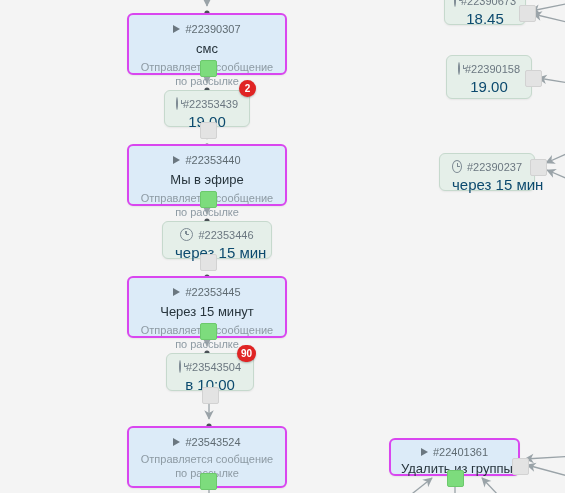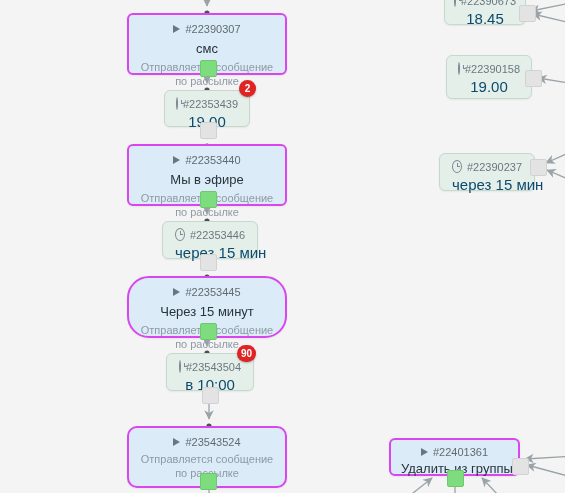--- a/index.html
+++ b/index.html
@@ -158,50 +158,50 @@
   <div class="node msg" style="left:127px;top:144px;width:160px;height:62px;">
     <div class="nhead">
       <span class="play-icon"></span>
       <span>#22353440</span>
     </div>
     <div class="ntitle">Мы в эфире</div>
     <div class="ndesc">Отправляется сообщение по рассылке</div>
   </div>
   <div class="handle green" style="left:200px;top:191px;"></div>
 
-  <div class="node delay" style="left:162px;top:221px;width:96px;height:38px;">
+  <div class="node delay" style="left:162px;top:221px;width:110px;height:38px;">
     <div class="nhead">
       <span class="clock-icon"></span>
       <span>#22353446</span>
     </div>
     <div class="nval">через 15 мин</div>
   </div>
   <div class="handle gray" style="left:200px;top:254px;"></div>
 
-  <div class="node msg" style="left:127px;top:276px;width:160px;height:62px;border-radius:22px;">
+  <div class="node msg" style="left:127px;top:276px;width:160px;height:62px;">
     <div class="nhead">
       <span class="play-icon"></span>
       <span>#22353445</span>
     </div>
     <div class="ntitle">Через 15 минут</div>
     <div class="ndesc">Отправляется сообщение по рассылке</div>
   </div>
   <div class="handle green" style="left:200px;top:323px;"></div>
 
   <div class="node delay" style="left:166px;top:353px;width:88px;height:38px;">
     <div class="nhead">
       <span class="clock-icon"></span>
       <span>#23543504</span>
     </div>
     <div class="nval">в 10:00</div>
   </div>
   <div class="badge" style="left:237px;top:345px;">90</div>
   <div class="handle gray" style="left:202px;top:387px;"></div>
 
-  <div class="node msg" style="left:127px;top:426px;width:160px;height:62px;border-radius:10px;">
+  <div class="node msg" style="left:127px;top:426px;width:160px;height:62px;">
     <div class="nhead">
       <span class="play-icon"></span>
       <span>#23543524</span>
     </div>
     <div class="ndesc">Отправляется сообщение по рассылке</div>
   </div>
   <div class="handle green" style="left:200px;top:473px;"></div>
 
   <div class="node delay" style="left:444px;top:-13px;width:82px;height:38px;">
     <div class="nhead">

